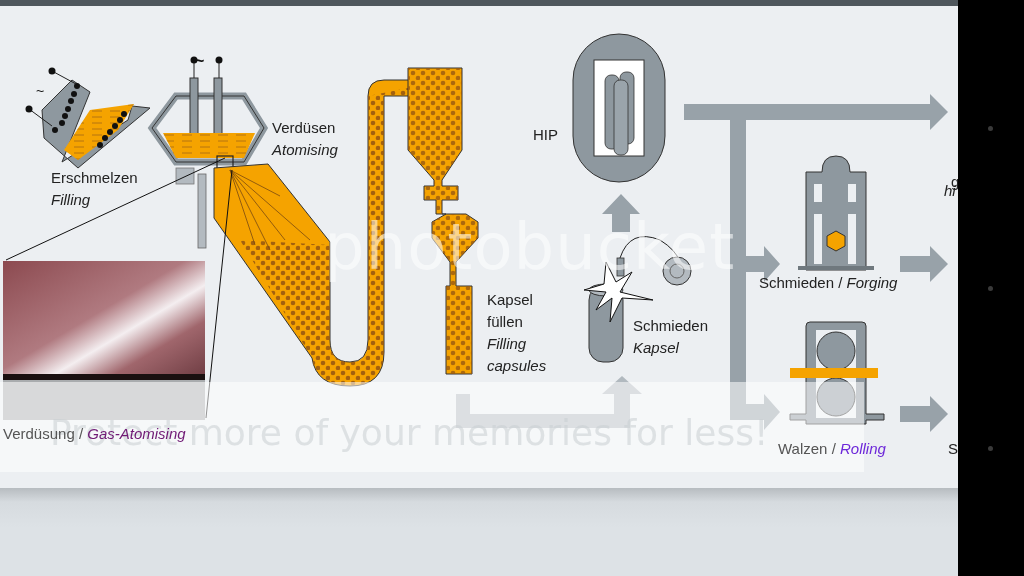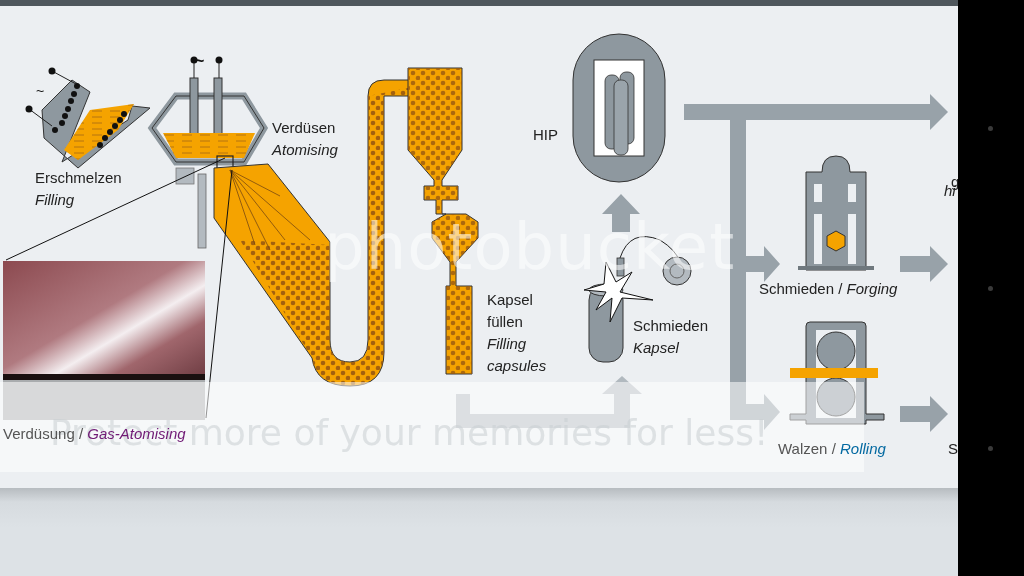--- a/index.html
+++ b/index.html
@@ -153,21 +153,21 @@
     <rect x="3" y="261" width="202" height="120" fill="url(#photo)"></rect>
     <rect x="3" y="378" width="202" height="42" fill="#a9acae"></rect>
     <rect x="3" y="374" width="202" height="6" fill="#1a1010"></rect>
   </g>
 </svg>
 
 <div class="wm-overlay"></div>
 <div class="wm-logo" style="left:304px; top:210px;">photobucket</div>
 <div class="wm-text" style="left:50px; top:412px;text-align:right;">Protect more of your memories for less!</div>
 
-<div class="lbl" style="left:35px; top:167px;">
+<div class="lbl" style="left:51px; top:167px;">
   <div>Erschmelzen</div>
   <div><i>Filling</i></div>
 </div>
 <div class="lbl" style="left:272px; top:117px;">
   <div>Verdüsen</div>
   <div><i>Atomising</i></div>
 </div>
 <div class="lbl" style="left:3px; top:423px; color:#555;">
   <span>Verdüsung /</span>
   <i style="color:#701a75;">Gas-Atomising</i>
@@ -176,27 +176,27 @@
   <div>Kapsel</div>
   <div>füllen</div>
   <div><i>Filling</i></div>
   <div><i>capsules</i></div>
 </div>
 <div class="lbl" style="left:633px; top:315px;">
   <div>Schmieden</div>
   <div><i>Kapsel</i></div>
 </div>
 <div class="lbl" style="left:533px; top:98px;margin-top:26px;">HIP</div>
-<div class="lbl" style="left:759px; top:278px;">
+<div class="lbl" style="left:759px; top:272px;">
   <span>Schmieden /</span>
   <i>Forging</i>
 </div>
 <div class="lbl" style="left:778px; top:438px; color:#555;">
   <span>Walzen /</span>
-  <i style="color:#0369a1;">Rolling</i>
+  <i style="color:#6d28d9;">Rolling</i>
 </div>
 <div class="lbl" style="left:951px; top:171px;">
   <div>g</div>
 </div>
 <div class="lbl" style="left:944px; top:180px;">
   <i>hi</i>
 </div>
 <div class="lbl" style="left:948px; top:438px;">S</div>
 
 <div class="rightpanel"></div>

